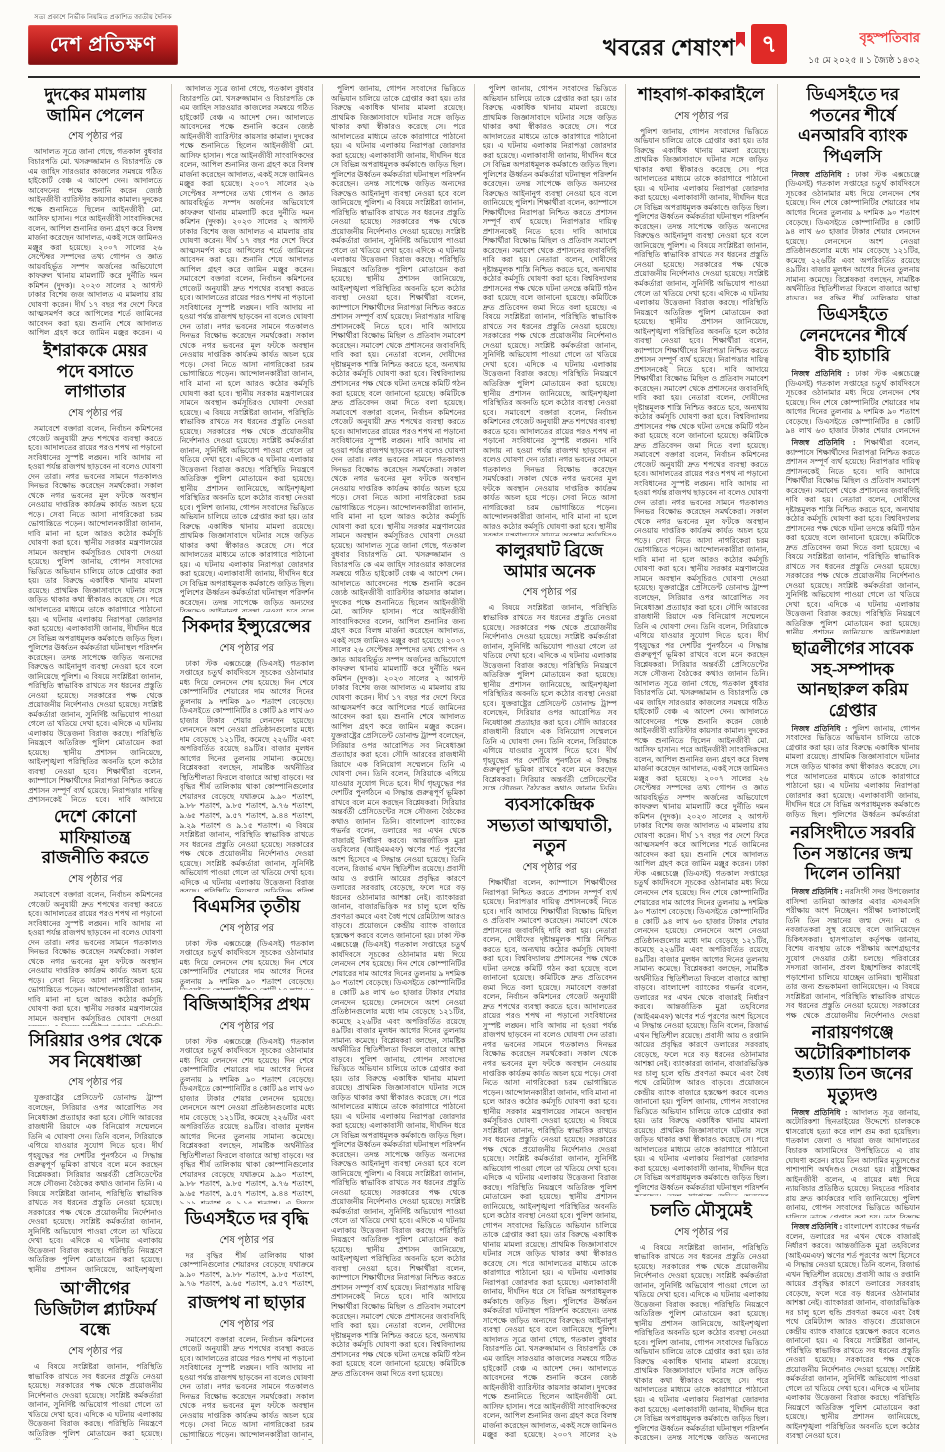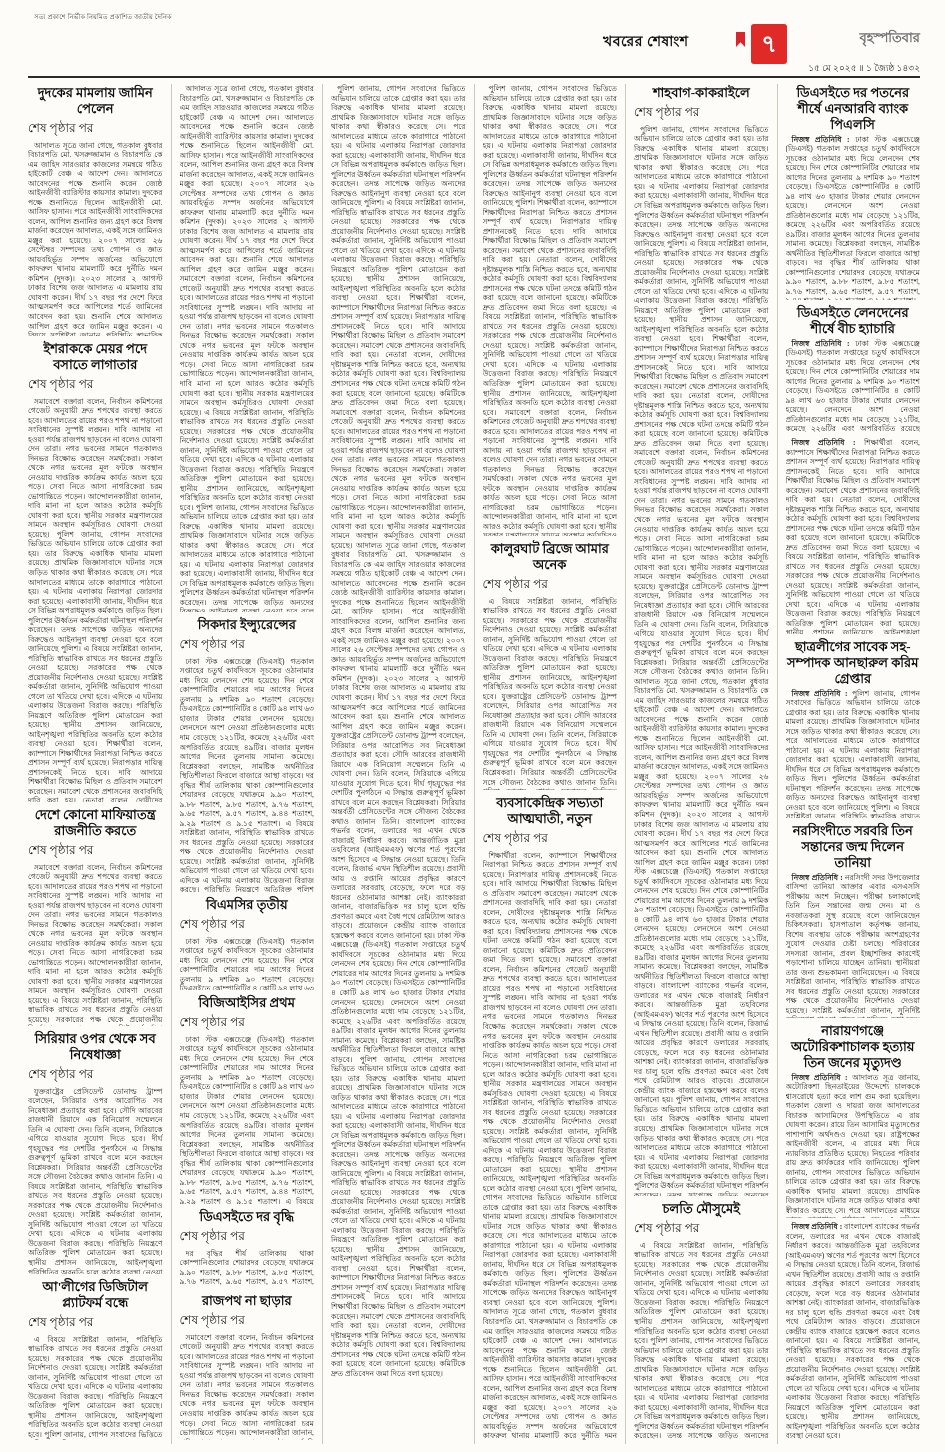--- a/index.html
+++ b/index.html
@@ -13,59 +13,62 @@
   
   .masthead { position:relative; height:70px; border-bottom:2px solid #2b2b2b; }
   .nameplate-wrap { position:absolute; left:0; top:4px; width:150px; }
   .nameplate-tagline { font-size:6.5px; text-align:center; color:#444; letter-spacing:.2px; margin-bottom:2px; white-space:nowrap; overflow:hidden; }
   .nameplate-box {
     height:40px; display:flex; align-items:center; justify-content:center;
     background:linear-gradient(180deg,#e03a34 0%, #b71c1c 55%, #7f0f10 100%);
     border-radius:2px; box-shadow:inset 0 0 0 1px rgba(255,255,255,.15);
   }
   .nameplate-box span { color:#fff; font-weight:bold; font-size:20px; letter-spacing:1px; text-shadow:0 1px 1px rgba(0,0,0,.45); }
-  .section-title { position:absolute; left:575px; top:22px; font-size:14px; font-weight:bold; letter-spacing:.5px; color:#111; }
+  .section-title { position:absolute; left:575px; top:22px; font-size:22px; font-weight:bold; letter-spacing:.5px; color:#111; }
   .ribbon { position:absolute; left:708px; top:24px; width:9px; height:15px; background:#d8262c;
             clip-path:polygon(0 0,100% 0,100% 100%,50% 68%,0 100%); }
   .page-number-box {
     position:absolute; left:723px; top:16px; width:36px; height:40px;
     background:#e02a27; border-radius:3px; display:flex; align-items:center; justify-content:center;
   }
   .page-number-box span { color:#fff; font-size:24px; font-weight:bold; line-height:1; }
   .date-block { position:absolute; right:0; top:20px; text-align:right; }
-  .weekday { font-size:13px; font-weight:bold; color:#737373; }
-  .date-line { font-size:9px; margin-top:12px; color:#222; }
+  .weekday { font-size:13px; font-weight:bold; color:#ef4444; }
+  .date-line { font-size:9px; margin-top:4px; color:#222; }
   
   .columns { display:flex; height:1360px; margin-top:6px; overflow:hidden; }
   .col { flex:1 1 0; min-width:0; display:flex; flex-direction:column; overflow:hidden; padding:0 8px; }
   .col:first-child { padding-left:0; }
   .col:last-child { padding-right:0;align-items:flex-end; }
   .col + .col { border-left:1px solid #cdc8bc; }
   .article { flex:0 0 auto; overflow:hidden; margin-bottom:4px; }
   .article.fill { flex:1 1 auto; min-height:0; }
   .headline {
-    font-size:13px; font-weight:bold; line-height:1.22; text-align:center;
+    font-size:17px; font-weight:bold; line-height:1.22; text-align:center;
     color:#0d0d0d; margin:1px 0 2px;
   }
-  .cont { font-size:12px; color:#222; margin-bottom:2px; }
+  .cont { font-size:10px; text-align:center; color:#222; margin-bottom:2px; }
   .byline { font-weight:bold;margin-top:24px; }
   .body-text {
     font-size:7.5px; line-height:1.27; text-align:justify; color:#1c1c1c;
     word-break:break-word;
   }
   .body-text::first-letter { padding-left:6px; }
 </style>
 </head>
 <body>
 
 <div class="page">
 
   <header class="masthead">
     <div class="nameplate-wrap">
       <div class="nameplate-tagline">সত্য প্রকাশে নির্ভীক নিয়মিত প্রকাশিত জাতীয় দৈনিক</div>
+      <div class="nameplate-box">
+        <span>দেশ প্রতিক্ষণ</span>
+      </div>
     </div>
     <div class="section-title">খবরের শেষাংশ</div>
     <span class="ribbon"></span>
     <div class="page-number-box">
       <span>৭</span>
     </div>
     <div class="date-block">
       <div class="weekday">বৃহস্পতিবার</div>
       <div class="date-line">১৫ মে ২০২৫ ॥ ১ জ্যৈষ্ঠ ১৪৩২</div>
     </div>

